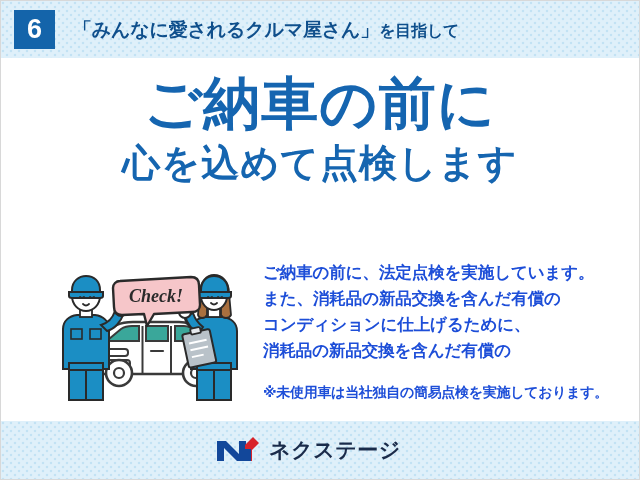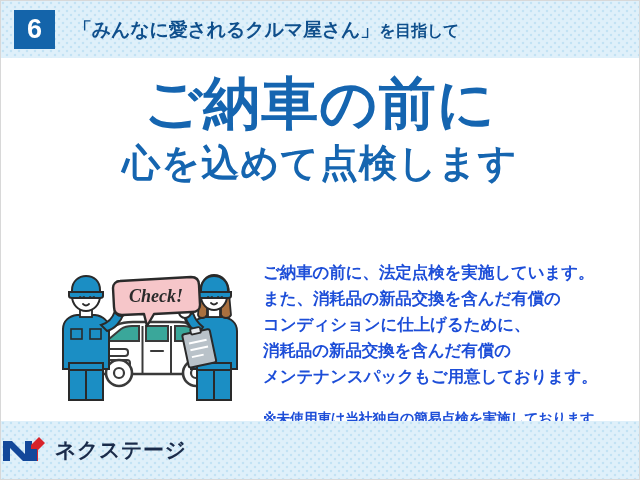--- a/index.html
+++ b/index.html
@@ -127,21 +127,21 @@
   
   .footer {
     bottom: 0;
     height: 58px;
   }
   .footer-inner {
     position: absolute;
     left: 0; top: 0; right: 0; bottom: 0;
     display: flex;
     align-items: center;
-    justify-content: flex-start;
+    justify-content: center;
     padding-right: 24px;
   }
   .logo-wrap {
     display: flex;
     align-items: center;
   }
   .logo-mark { flex: 0 0 auto; }
   .logo-text {
     margin-left: 8px;
     color: #1a2b4a;
@@ -254,21 +254,20 @@
         <text x="105" y="33" font-family="'Liberation Serif', 'DejaVu Serif', serif" font-size="18" font-style="italic" font-weight="bold" fill="#2a2a2a" text-anchor="middle">Check!</text>
       </g>
     </svg>
   </div>
 
   <div class="bodycopy">
     <div>ご納車の前に、法定点検を実施しています。</div>
     <div>また、消耗品の新品交換を含んだ有償の</div>
     <div>コンディションに仕上げるために、</div>
     <div>消耗品の新品交換を含んだ有償の</div>
-    <div>メンテナンスパックもご用意しております。</div>
     <span class="note">※未使用車は当社独自の簡易点検を実施しております。</span>
   </div>
 
   <div class="dotband footer">
     <div class="footer-inner">
       <div class="logo-wrap">
         <svg class="logo-mark" width="46" height="30" viewBox="0 0 46 30" xmlns="http://www.w3.org/2000/svg">
           <path d="M2 26 L2 6 L11 6 L24 19 L24 6 L31 6 L31 26 L22 26 L9 13 L9 26 Z" fill="#12479a"></path>
           <path d="M30 26 L30 10 L38 2 L44 8 L37 15 L37 26 Z" fill="#d8232a"></path>
           <path d="M30 26 L30 14 L36 14 L36 26 Z" fill="#12479a"></path>

